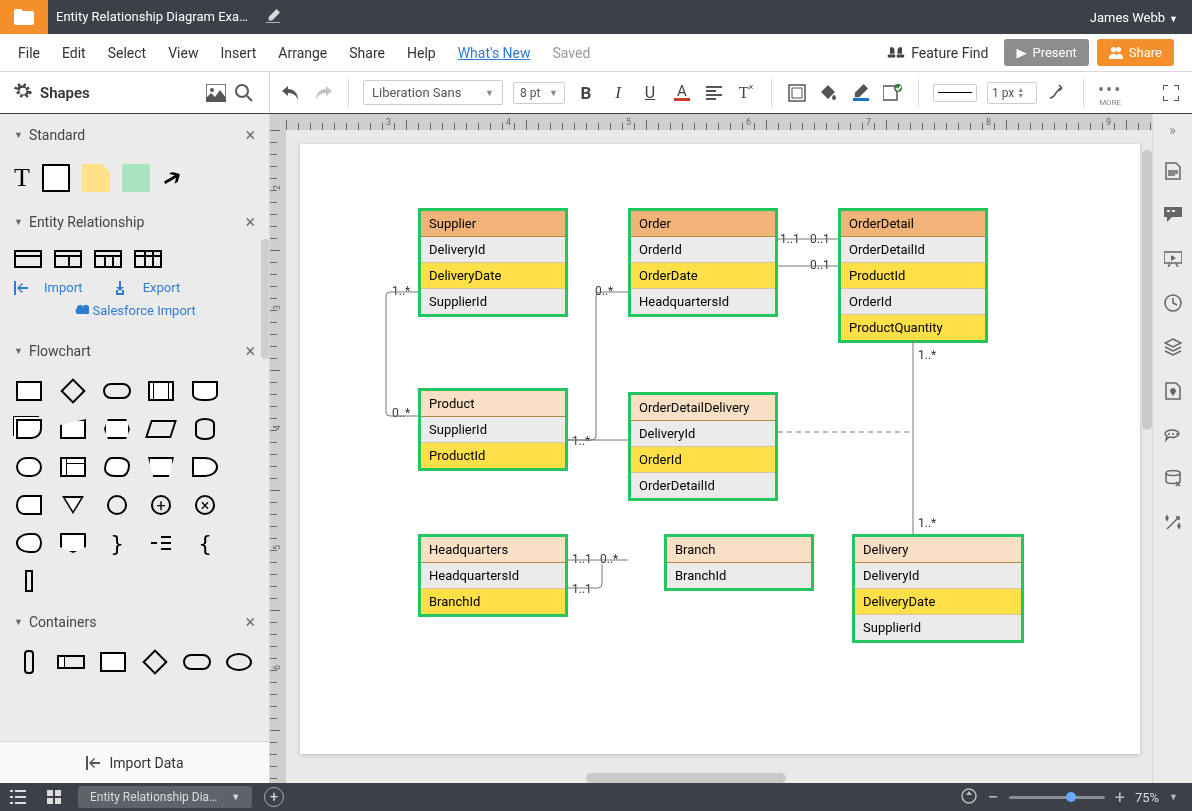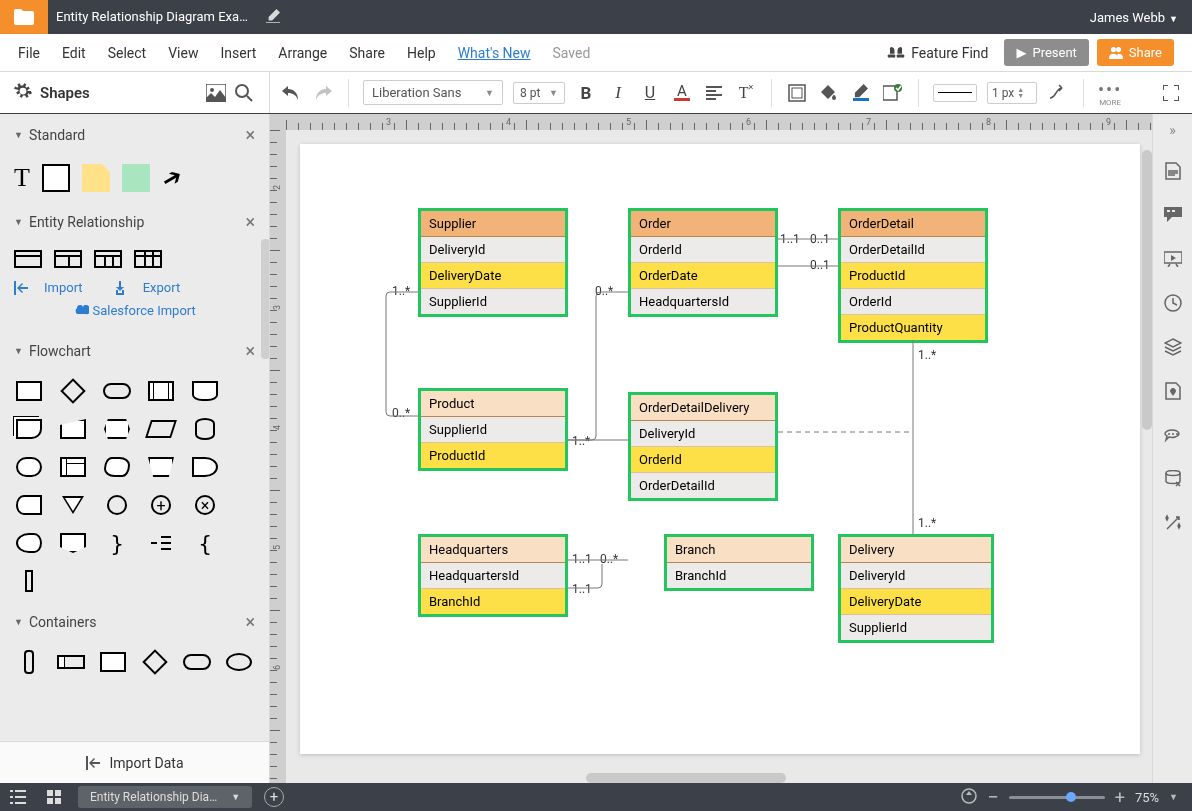--- a/index.html
+++ b/index.html
@@ -622,21 +622,21 @@
           </div>
           <div class="entity light" style="left: 118px; top: 390px; width: 150px;">
             <div class="ehead">Headquarters</div>
             <div class="erow">HeadquartersId</div>
             <div class="erow">BranchId</div>
           </div>
           <div class="entity light" style="left: 328px; top: 390px; width: 150px; margin-left: 36px;">
             <div class="ehead">Branch</div>
             <div class="erow">BranchId</div>
           </div>
-          <div class="entity light" style="left: 538px; top: 390px; width: 156px;">
+          <div class="entity light" style="left: 552px; top: 390px; width: 172px;">
             <div class="ehead">Delivery</div>
             <div class="erow">DeliveryId</div>
             <div class="erow">DeliveryDate</div>
             <div class="erow">SupplierId</div>
           </div>
           <div class="card-lbl" style="left: 92px; top: 140px;">1..*</div>
           <div class="card-lbl" style="left: 92px; top: 262px;">0..*</div>
           <div class="card-lbl" style="left: 295px; top: 140px;">0..*</div>
           <div class="card-lbl" style="left: 480px; top: 88px;">1..1</div>
           <div class="card-lbl" style="left: 510px; top: 88px;">0..1</div>

